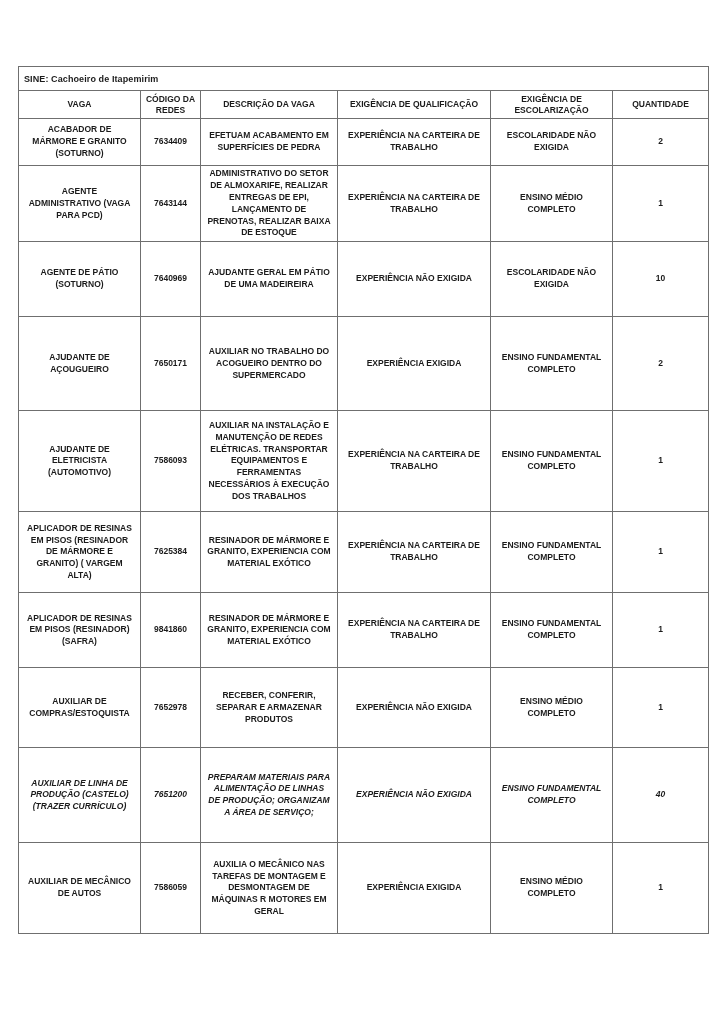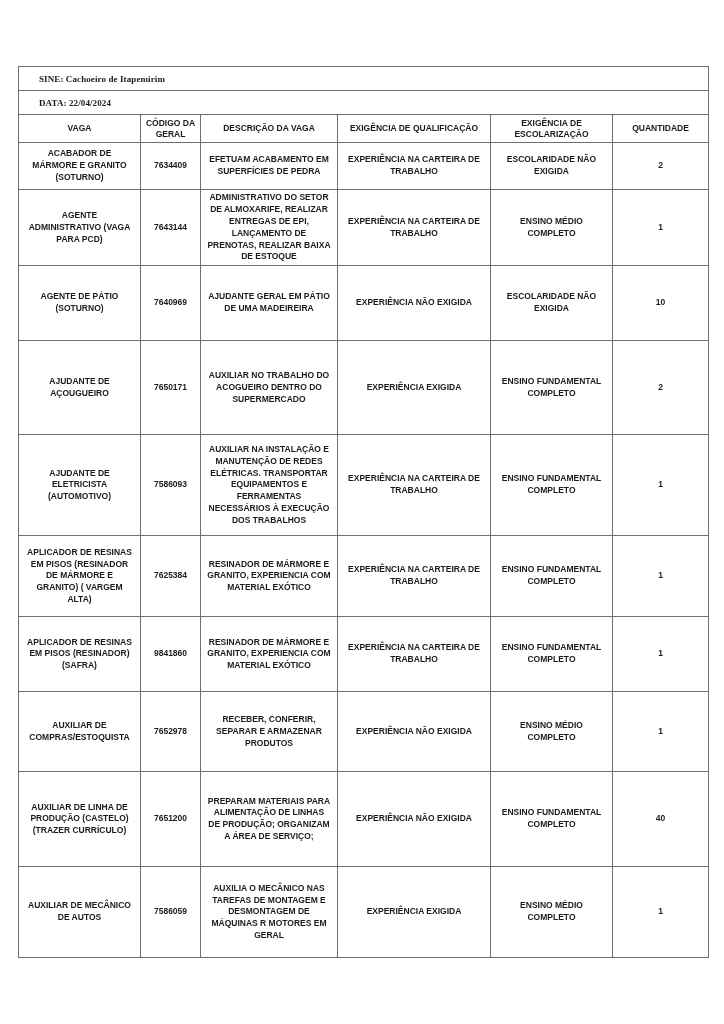--- a/index.html
+++ b/index.html
@@ -26,23 +26,22 @@
     border: 1px solid #6f6f6f;
     color: #1b1b1b;
     font-weight: bold;
     vertical-align: middle;
     overflow: hidden;
   }
   tr.meta-row td {
     height: 24px;
     font-size: 9px;
     text-align: left;
-    padding: 1px 20px;
+    padding: 1px 5px;
     letter-spacing: 0.1px;
-    font-family: Liberation Serif, serif;
   }
   tr.header-row th {
     height: 28px;
     font-size: 8.5px;
     line-height: 1.25;
     text-align: center;
     padding: 2px 4px;
   }
   td.cell {
     font-size: 8.5px;
@@ -52,46 +51,43 @@
   }
   
   tr.r0  { height: 47px; }
   tr.r1  { height: 72px; }
   tr.r2  { height: 75px; }
   tr.r3  { height: 94px; }
   tr.r4  { height: 101px; }
   tr.r5  { height: 81px; }
   tr.r6  { height: 75px; }
   tr.r7  { height: 80px; }
-  tr.r8  { height: 95px; }
+  tr.r8  { height: 95px; font-style: italic; }
   tr.r9  { height: 91px; }
 </style>
 </head>
 <body>
 
 <div class="page">
   <table class="vagas">
     <colgroup>
       <col style="width:122px">
       <col style="width:60px">
       <col style="width:137px">
       <col style="width:153px">
       <col style="width:122px">
       <col style="width:96px">
     </colgroup>
     <tbody>
       <tr class="meta-row">
         <td colspan="6">SINE: Cachoeiro de Itapemirim</td>
       </tr>
-      <tr class="meta-row">
-        <td colspan="6">DATA: 22/04/2024</td>
-      </tr>
       <tr class="header-row">
         <th>VAGA</th>
-        <th>CÓDIGO DA GERAL</th>
+        <th>CÓDIGO DA REDES</th>
         <th>DESCRIÇÃO DA VAGA</th>
         <th>EXIGÊNCIA DE QUALIFICAÇÃO</th>
         <th>EXIGÊNCIA DE ESCOLARIZAÇÃO</th>
         <th>QUANTIDADE</th>
       </tr>
 
       <tr class="r0">
         <td class="cell">ACABADOR DE MÁRMORE E GRANITO (SOTURNO)</td>
         <td class="cell">7634409</td>
         <td class="cell">EFETUAM ACABAMENTO EM SUPERFÍCIES DE PEDRA</td>

